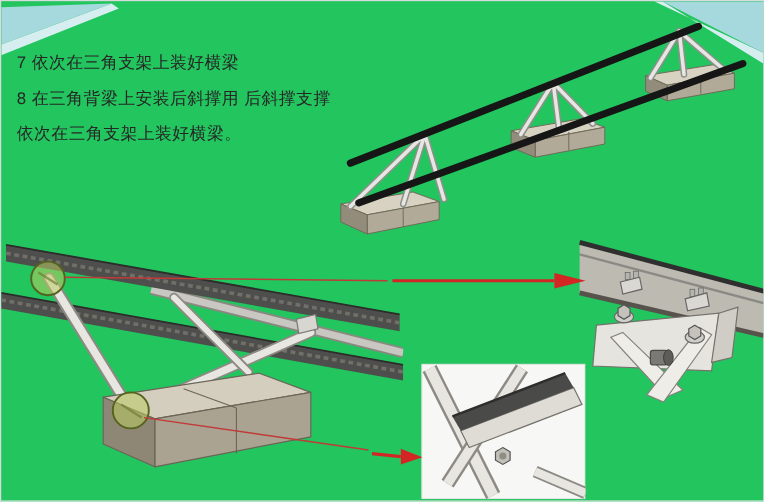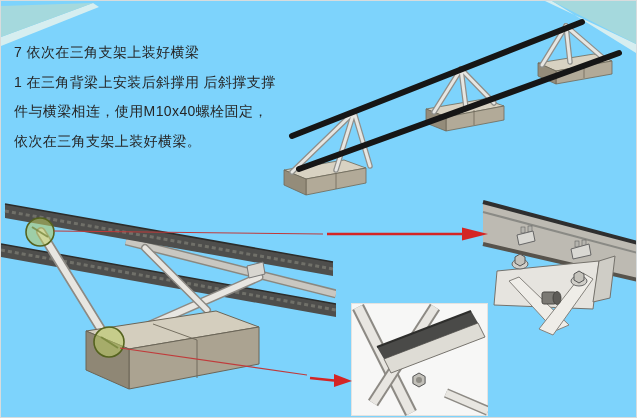--- a/index.html
+++ b/index.html
@@ -1,18 +1,18 @@
 <!DOCTYPE html>
 <html><head>
 <meta charset="utf-8">
 <style>
   html,body{margin:0;padding:0;background:#ffffff;}
   body{font-family:"Liberation Sans", sans-serif;}
   .slide{
-    position:relative;width:635px;height:416px;background:#7dd3fc;
+    position:relative;width:635px;height:416px;background:#22c55e;
     border:1px solid #d8dcdd;overflow:hidden;
   }
   .deco{position:absolute;pointer-events:none;}
   .deco-tl{left:0;top:0;}
   .deco-tr{right:0;top:0;}
   .instructions{
     position:absolute;left:13px;top:37px;width:305px;
     font-size:14px;line-height:29.5px;color:#262626;letter-spacing:.4px;
   }
   .instructions .line{white-space:nowrap;}
@@ -33,22 +33,21 @@
     <polygon points="0,36 92,2 98,6 0,45" fill="#d6eef0"></polygon>
     <polygon points="0,5 92,2 0,36" fill="#a5d9dd"></polygon>
   </svg>
   <svg class="deco deco-tr" width="95" height="60" viewBox="0 0 95 60">
     <polygon points="4,0 11,0 95,52 95,43" fill="#d6eef0"></polygon>
     <polygon points="11,0 95,0 95,43" fill="#a5d9dd"></polygon>
   </svg>
 
   <div class="instructions">
     <div class="line">7 依次在三角支架上装好横梁</div>
-    <div class="line">1 在三角背梁上安装后斜撑用 后斜撑支撑</div>
-    <div class="line">件与横梁相连，使用M10x40螺栓固定，</div>
+    <div class="line">8 在三角背梁上安装后斜撑用 后斜撑支撑</div>
     <div class="line">依次在三角支架上装好横梁。</div>
   </div>
 
   <div class="fig fig-overview">
     <svg width="372" height="195" viewBox="0 0 372 195">
 
       <g stroke-linejoin="round">
         <polygon points="18,164 78,154 100,162 40,173" fill="#d8d2c2" stroke="#6e6858" stroke-width="0.8"></polygon>
         <polygon points="40,173 100,162 100,177 40,189" fill="#b2aa98" stroke="#6e6858" stroke-width="0.8"></polygon>
         <polygon points="18,164 40,173 40,189 18,179" fill="#948c7a" stroke="#6e6858" stroke-width="0.8"></polygon>

